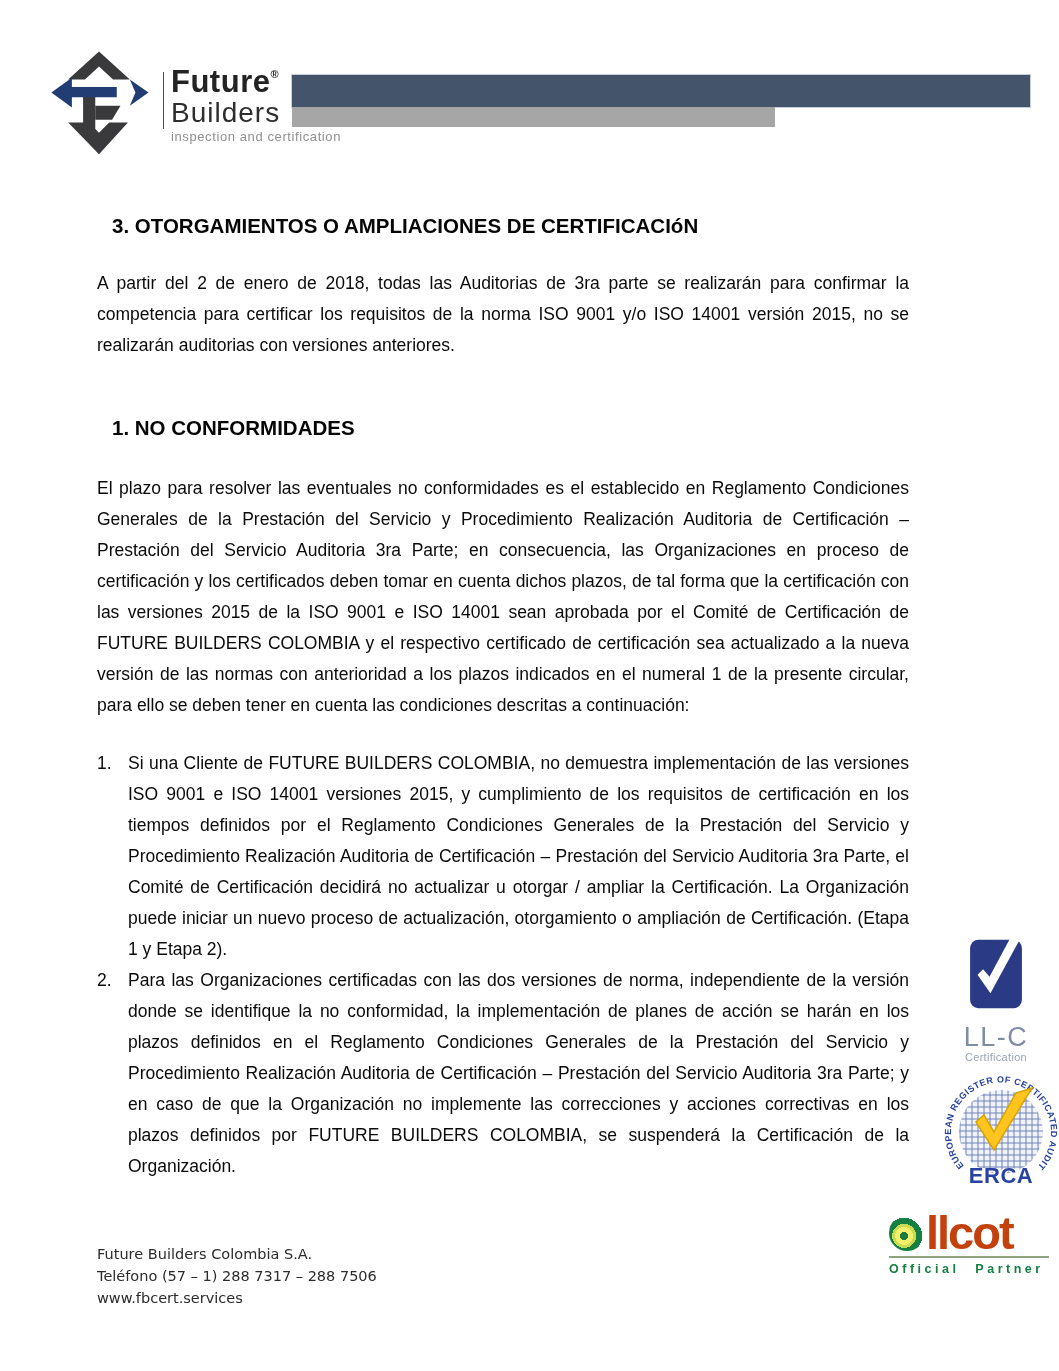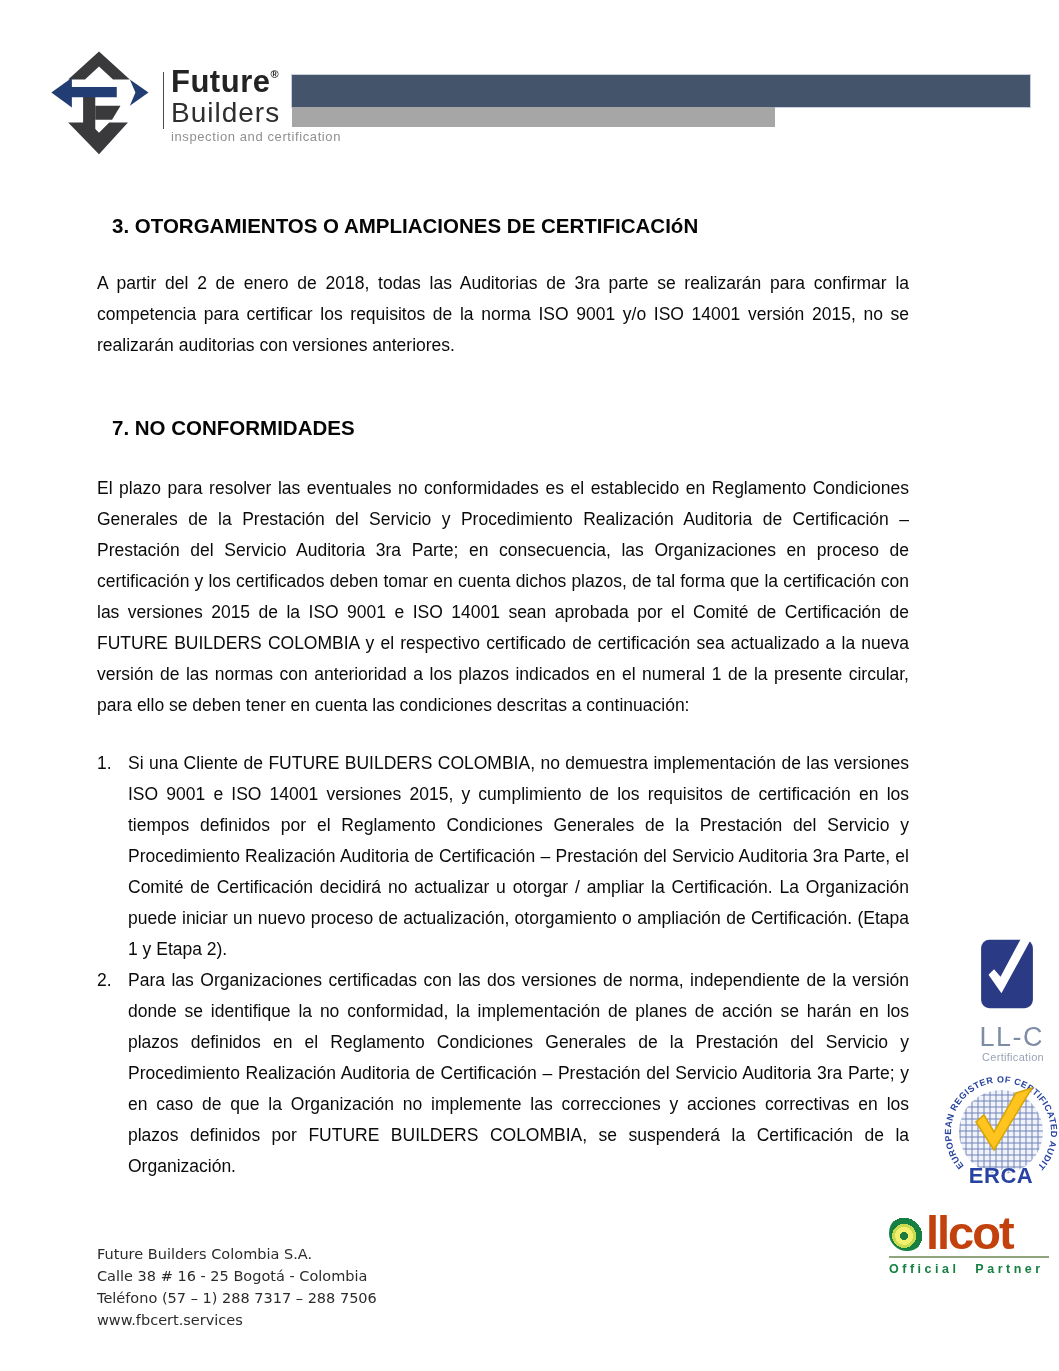--- a/index.html
+++ b/index.html
@@ -30,21 +30,21 @@
   .doc p{font-size:17.5px;line-height:31px;margin:0;text-align:justify;color:#0a0a0a;}
   .h-sec3{margin-bottom:30px !important;}
   .h-sec4{margin-top:55px !important;}
   .p-sec4{margin-top:33px !important;}
   .num-list{margin-top:27px;}
   .list-item{display:flex;align-items:flex-start;}
   .list-item .num{flex:0 0 31px;font-size:17.5px;line-height:31px;}
   .list-item p{flex:1;}
 
   
-  .llc{position:absolute;left:948px;top:928px;width:96px;text-align:right;}
+  .llc{position:absolute;left:948px;top:928px;width:96px;text-align:center;}
   .llc-label{font-size:27px;color:#7F8CA6;letter-spacing:1.5px;line-height:28px;margin-top:1px;font-weight:400;}
   .llc-sub{font-size:11px;color:#99A3B5;letter-spacing:0.3px;}
 
   .erca{position:absolute;left:944px;top:1060px;width:114px;height:129px;}
   .erca-globe{
     position:absolute;left:15px;top:30px;width:84px;height:84px;border-radius:50%;
     background-color:#f1f3fa;
     background-image:
       repeating-linear-gradient(0deg, rgba(112,132,186,.50) 0 2px, transparent 2px 6px),
       repeating-linear-gradient(90deg, rgba(112,132,186,.50) 0 2px, transparent 2px 6px);
@@ -94,21 +94,21 @@
     <div class="logo-builders">Builders</div>
     <div class="logo-tagline">inspection and certification</div>
   </div>
   <div class="bar bar-blue"></div>
   <div class="bar bar-gray"></div>
 
   <div class="doc">
     <h2 class="h-sec3">3. OTORGAMIENTOS O AMPLIACIONES DE CERTIFICACIóN</h2>
     <p>A partir del 2 de enero de 2018, todas las Auditorias de 3ra parte se realizarán para confirmar la competencia para certificar los requisitos de la norma ISO 9001 y/o ISO 14001 versión 2015, no se realizarán auditorias con versiones anteriores.</p>
 
-    <h2 class="h-sec4">7. NO CONFORMIDADES</h2>
+    <h2 class="h-sec4">1. NO CONFORMIDADES</h2>
     <p class="p-sec4">El plazo para resolver las eventuales no conformidades es el establecido en Reglamento Condiciones Generales de la Prestación del Servicio y Procedimiento Realización Auditoria de Certificación – Prestación del Servicio Auditoria 3ra Parte; en consecuencia, las Organizaciones en proceso de certificación y los certificados deben tomar en cuenta dichos plazos, de tal forma que la certificación con las versiones 2015 de la ISO 9001 e ISO 14001 sean aprobada por el Comité de Certificación de FUTURE BUILDERS COLOMBIA y el respectivo certificado de certificación sea actualizado a la nueva versión de las normas con anterioridad a los plazos indicados en el numeral 1 de la presente circular, para ello se deben tener en cuenta las condiciones descritas a continuación:</p>
 
     <div class="num-list">
       <div class="list-item">
         <span class="num">1.</span>
         <p>Si una Cliente de FUTURE BUILDERS COLOMBIA, no demuestra implementación de las versiones ISO 9001 e ISO 14001 versiones 2015, y cumplimiento de los requisitos de certificación en los tiempos definidos por el Reglamento Condiciones Generales de la Prestación del Servicio y Procedimiento Realización Auditoria de Certificación – Prestación del Servicio Auditoria 3ra Parte, el Comité de Certificación decidirá no actualizar u otorgar / ampliar la Certificación. La Organización puede iniciar un nuevo proceso de actualización, otorgamiento o ampliación de Certificación. (Etapa 1 y Etapa 2).</p>
       </div>
       <div class="list-item">
         <span class="num">2.</span>
         <p>Para las Organizaciones certificadas con las dos versiones de norma, independiente de la versión donde se identifique la no conformidad, la implementación de planes de acción se harán en los plazos definidos en el Reglamento Condiciones Generales de la Prestación del Servicio y Procedimiento Realización Auditoria de Certificación – Prestación del Servicio Auditoria 3ra Parte; y en caso de que la Organización no implemente las correcciones y acciones correctivas en los plazos definidos por FUTURE BUILDERS COLOMBIA, se suspenderá la Certificación de la Organización.</p>
@@ -134,21 +134,20 @@
       <text font-size="9" font-weight="bold" fill="#2742A0" letter-spacing="0.5" font-family="Liberation Sans, sans-serif">
         <textPath href="#ercaPath">EUROPEAN REGISTER OF CERTIFICATED AUDITORS</textPath>
       </text>
       <polygon points="32,62 50,90 88,28 72,33 50,72 40,55" fill="#FFC51E" stroke="#D9A400" stroke-width="1.5"></polygon>
     </svg>
     <div class="erca-label">ERCA</div>
   </div>
 
   <div class="footer-address">
     <div>Future Builders Colombia S.A.</div>
-    <div>Calle 38 # 16 - 25 Bogotá - Colombia</div>
     <div>Teléfono (57 – 1) 288 7317 – 288 7506</div>
     <div>www.fbcert.services</div>
   </div>
 
   <div class="allcot">
     <div class="allcot-word">
       <span class="allcot-ring"></span>
       <span class="allcot-tail">llcot</span>
     </div>
     <div class="allcot-rule"></div>

